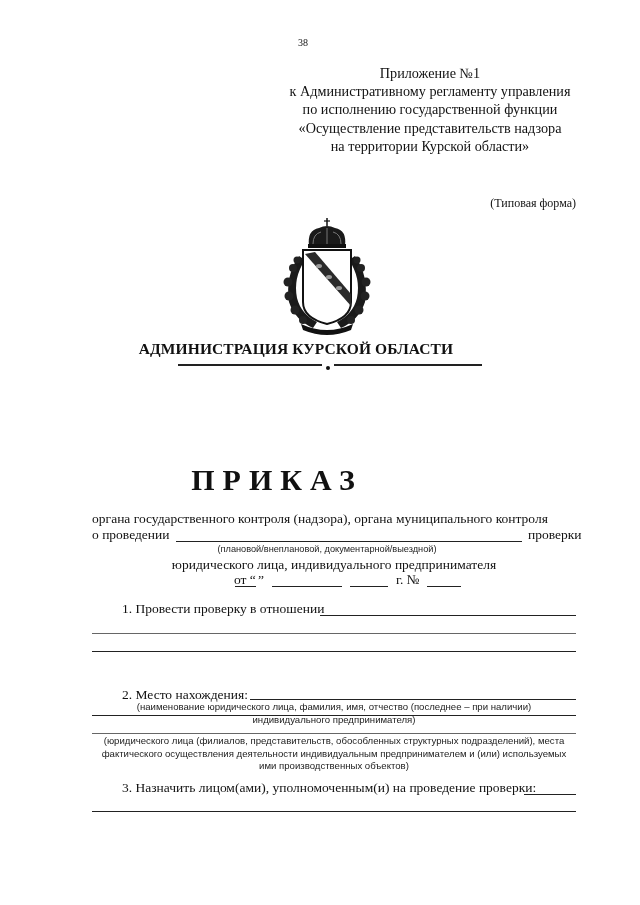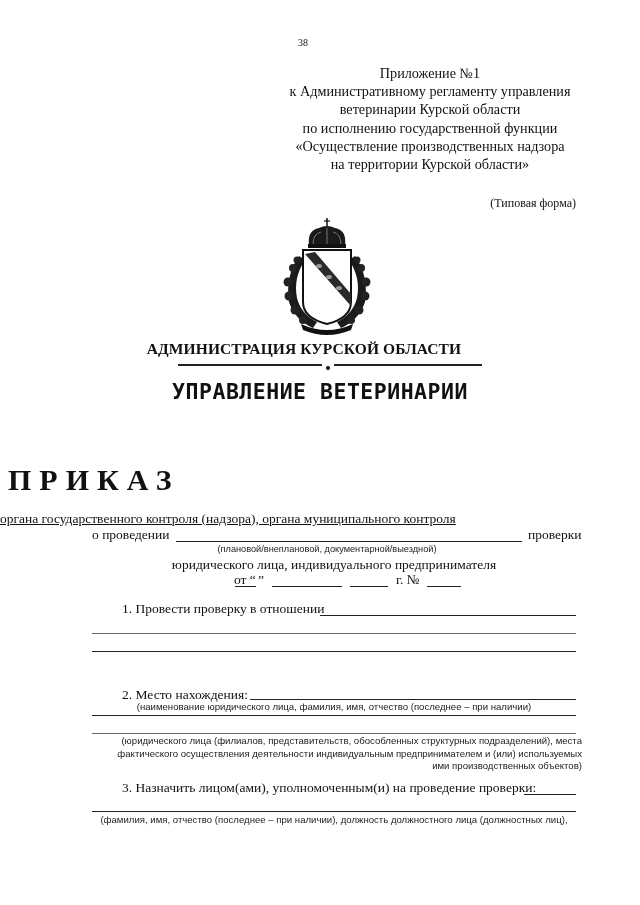--- a/index.html
+++ b/index.html
@@ -19,54 +19,53 @@
     .appendix {
       left: 270px; width: 320px; top: 64px; text-align: center;
       font-size: 14.2px; line-height: 18.2px;
     }
     .appendix .ln { display: block; white-space: nowrap; }
     .typical {
       right: 64px; top: 196px; font-size: 12px;
     }
     .emblem { left: 279px; top: 216px; width: 96px; height: 120px; }
     .admin {
-      left: 8px; width: 592px; top: 340px; text-align: center;
+      left: 0; width: 592px; top: 340px; text-align: center;
       font-size: 15.5px; font-weight: bold; letter-spacing: 0.1px;
     }
     .divider { left: 178px; top: 362px; width: 304px; height: 10px; }
     .divider .l { position: absolute; top: 2px; height: 1.5px; background: #222; }
     .divider .dot { position: absolute; left: 148px; top: 4px; width: 4px; height: 4px; border-radius: 50%; background: #111; }
     .dept {
       left: 0; width: 640px; top: 377px; text-align: center;
       font-family: "DejaVu Sans Mono", "Liberation Mono", monospace;
       font-weight: bold; font-size: 21.5px; line-height: 30px; letter-spacing: 0.5px;
     }
     .order-title {
-      left: 0; width: 546px; top: 463px; 
+      left: 0; width: 546px; top: 463px; text-align: center;
       font-size: 30px; font-weight: bold; letter-spacing: 8px; padding-left: 8px;
     }
     .body-text { font-size: 13.5px; white-space: nowrap; }
     .small-note {
       font-size: 9.6px; text-align: center; line-height: 12.5px;
       font-family: "Liberation Sans", "DejaVu Sans", sans-serif; color: #222;
     }
     .uline { position: absolute; height: 1px; background: #222; }
     .uline.gray { background: #666; }
   </style>
 </head>
 <body>
 
 <div class="abs page-num">38</div>
 
 <div class="abs appendix">
   <span class="ln">Приложение №1</span>
   <span class="ln">к Административному регламенту управления</span>
-  <span class="ln">ветеринарии Курской области</span>
   <span class="ln">по исполнению государственной функции</span>
-  <span class="ln">«Осуществление производственных надзора</span>
+  <span class="ln">«Осуществление представительств надзора</span>
   <span class="ln">на территории Курской области»</span>
 </div>
 
 <div class="abs typical">(Типовая форма)</div>
 
 <div class="abs emblem">
   <svg width="96" height="120" viewBox="0 0 96 120" xmlns="http://www.w3.org/2000/svg">
 
     <line x1="48" y1="2" x2="48" y2="10" stroke="#111" stroke-width="1.5"></line>
     <line x1="45" y1="5" x2="51" y2="5" stroke="#111" stroke-width="1.2"></line>
@@ -103,26 +102,25 @@
 
 <div class="abs admin">АДМИНИСТРАЦИЯ КУРСКОЙ ОБЛАСТИ</div>
 
 <div class="abs divider">
   <div class="l" style="left:0;width:144px;"></div>
   <div class="dot"></div>
   <div class="l" style="left:156px;width:148px;"></div>
 </div>
 
 <div class="abs dept">
-  <div>УПРАВЛЕНИЕ ВЕТЕРИНАРИИ</div>
 </div>
 
 <div class="abs order-title">ПРИКАЗ</div>
 
-<div class="abs body-text" style="left:0;width:640px;top:511px;text-align:left;padding-left:0;text-decoration:underline;">органа государственного контроля (надзора), органа муниципального контроля</div>
+<div class="abs body-text" style="left:0;width:640px;top:511px;text-align:center;padding-left:0;">органа государственного контроля (надзора), органа муниципального контроля</div>
 
 <div class="abs body-text" style="left:92px;top:527px;">о проведении</div>
 <div class="uline" style="left:176px;top:541px;width:346px;"></div>
 <div class="abs body-text" style="left:528px;top:527px;">проверки</div>
 <div class="abs small-note" style="left:0;width:640px;top:543px;padding-left:14px;font-size:9.2px;">(плановой/внеплановой, документарной/выездной)</div>
 
 <div class="abs body-text" style="left:0;width:640px;top:557px;text-align:center;padding-left:28px;">юридического лица, индивидуального предпринимателя</div>
 
 <div class="abs body-text" style="left:212px;top:572px;margin-left:22px;">от “</div>
 <div class="uline" style="left:235px;top:586px;width:21px;"></div>
@@ -131,30 +129,30 @@
 <div class="uline" style="left:350px;top:586px;width:38px;"></div>
 <div class="abs body-text" style="left:396px;top:572px;">г. №</div>
 <div class="uline" style="left:427px;top:586px;width:34px;"></div>
 
 <div class="abs body-text" style="left:122px;top:601px;">1. Провести проверку в отношении</div>
 <div class="uline" style="left:320px;top:615px;width:256px;"></div>
 <div class="uline gray" style="left:92px;top:633px;width:484px;"></div>
 <div class="uline" style="left:92px;top:651px;width:484px;"></div>
 <div class="abs small-note" style="left:92px;width:484px;top:653px;margin-top:48px;">
   <div>(наименование юридического лица, фамилия, имя, отчество (последнее – при наличии)</div>
+  <div>индивидуального предпринимателя)</div>
 </div>
 
 <div class="abs body-text" style="left:122px;top:687px;">2. Место нахождения:</div>
 <div class="uline" style="left:250px;top:699px;width:326px;"></div>
 <div class="uline" style="left:92px;top:715px;width:484px;"></div>
 <div class="uline gray" style="left:92px;top:733px;width:484px;"></div>
-<div class="abs small-note" style="left:86px;width:496px;top:735px;text-align:right;">
+<div class="abs small-note" style="left:86px;width:496px;top:735px;">
   <div>(юридического лица (филиалов, представительств, обособленных структурных подразделений), места</div>
   <div>фактического осуществления деятельности индивидуальным предпринимателем и (или) используемых</div>
   <div>ими производственных объектов)</div>
 </div>
 
 <div class="abs body-text" style="left:122px;top:780px;">3. Назначить лицом(ами), уполномоченным(и) на проведение проверки:</div>
 <div class="uline" style="left:524px;top:794px;width:52px;"></div>
 <div class="uline" style="left:92px;top:811px;width:484px;"></div>
 <div class="abs small-note" style="left:86px;width:496px;top:814px;">
-  <div>(фамилия, имя, отчество (последнее – при наличии), должность должностного лица (должностных лиц),</div>
 </div>
 
 </body></html>

